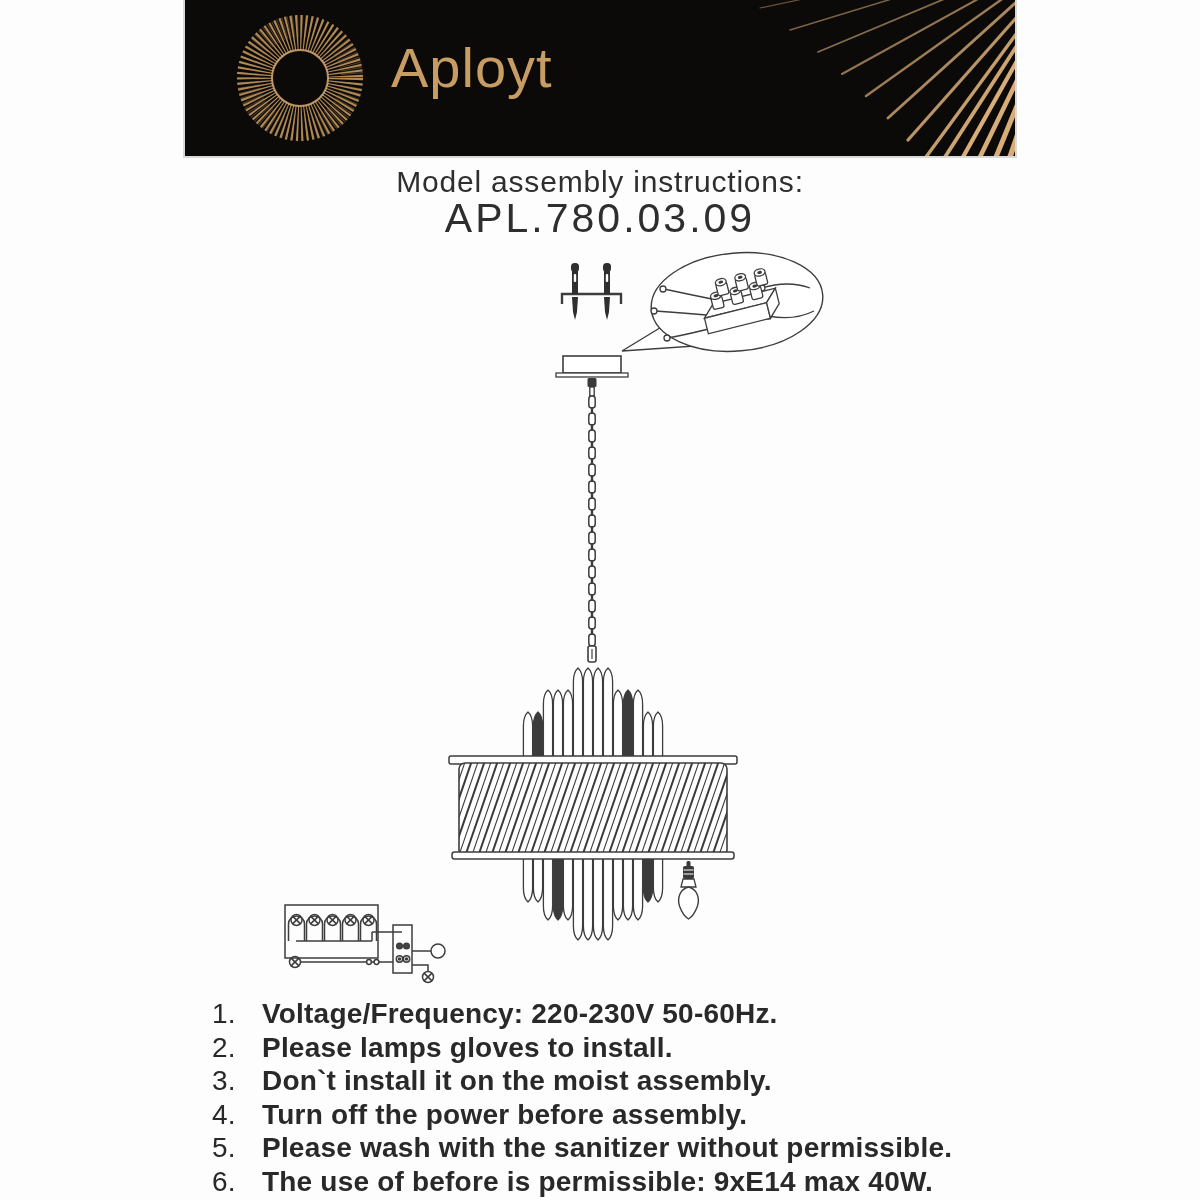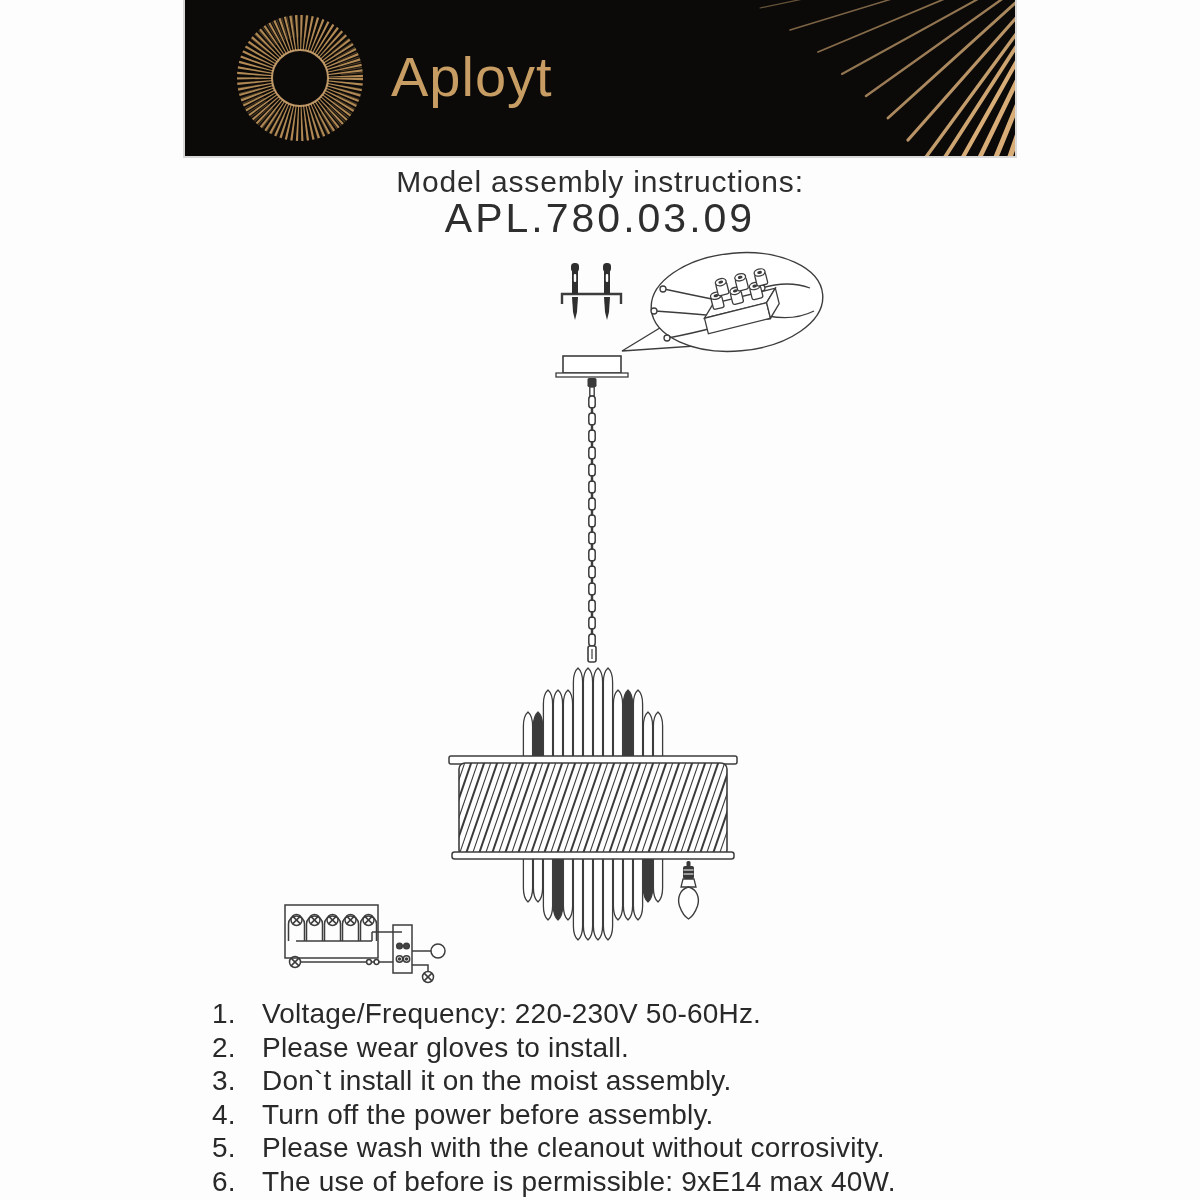--- a/index.html
+++ b/index.html
@@ -5,35 +5,35 @@
   html,body{margin:0;padding:0;}
   body{width:1200px;height:1200px;background:#fdfdfd;position:relative;overflow:hidden;
        font-family:"Liberation Sans",sans-serif;}
   .page{position:absolute;inset:0;}
 
   
   .header-band{position:absolute;left:185px;top:0;width:830px;height:156px;
                background:#0b0a08;overflow:hidden;box-shadow:0 0 0 2px #d8d8d8;}
   .header-band svg{position:absolute;inset:0;}
   .brand{position:absolute;left:206px;top:40px;font-size:56px;font-weight:400;
-         color:#c79d63;letter-spacing:1px;line-height:1;margin-top:9px;}
+         color:#c79d63;letter-spacing:1px;line-height:1;}
 
   
   .title-block{position:absolute;left:0;top:163px;width:1200px;text-align:center;color:#2e2e2e;}
   .title-line1{font-size:30px;font-weight:500;letter-spacing:0.8px;line-height:37px;}
   .title-line2{font-size:41px;font-weight:500;letter-spacing:3px;line-height:37px;}
 
   
   .diagram{position:absolute;left:0;top:0;width:1200px;height:1200px;}
 
   
   .instructions{position:absolute;left:212px;top:997px;width:860px;color:#292929;}
   .instr-row{display:flex;font-size:28px;line-height:33.5px;letter-spacing:0.2px;}
   .instr-num{width:50px;flex:0 0 50px;}
-  .instr-text{flex:1;}
+  .instr-text{flex:1;font-weight:bold;}
 </style>
 </head>
 <body>
 
 <div class="page">
 
   <div class="header-band">
     <svg width="830" height="156" viewBox="0 0 830 156">
 
       <g>
@@ -351,33 +351,33 @@
     </g>
   </svg>
 
   <div class="instructions">
     <div class="instr-row">
       <span class="instr-num">1.</span>
       <span class="instr-text">Voltage/Frequency: 220-230V 50-60Hz.</span>
     </div>
     <div class="instr-row">
       <span class="instr-num">2.</span>
-      <span class="instr-text">Please wear gloves to install.</span>
+      <span class="instr-text">Please lamps gloves to install.</span>
     </div>
     <div class="instr-row">
       <span class="instr-num">3.</span>
       <span class="instr-text">Don`t install it on the moist assembly.</span>
     </div>
     <div class="instr-row">
       <span class="instr-num">4.</span>
       <span class="instr-text">Turn off the power before assembly.</span>
     </div>
     <div class="instr-row">
       <span class="instr-num">5.</span>
-      <span class="instr-text">Please wash with the cleanout without corrosivity.</span>
+      <span class="instr-text">Please wash with the sanitizer without permissible.</span>
     </div>
     <div class="instr-row">
       <span class="instr-num">6.</span>
       <span class="instr-text">The use of before is permissible: 9xE14 max 40W.</span>
     </div>
   </div>
 
 </div>
 
 </body></html>

